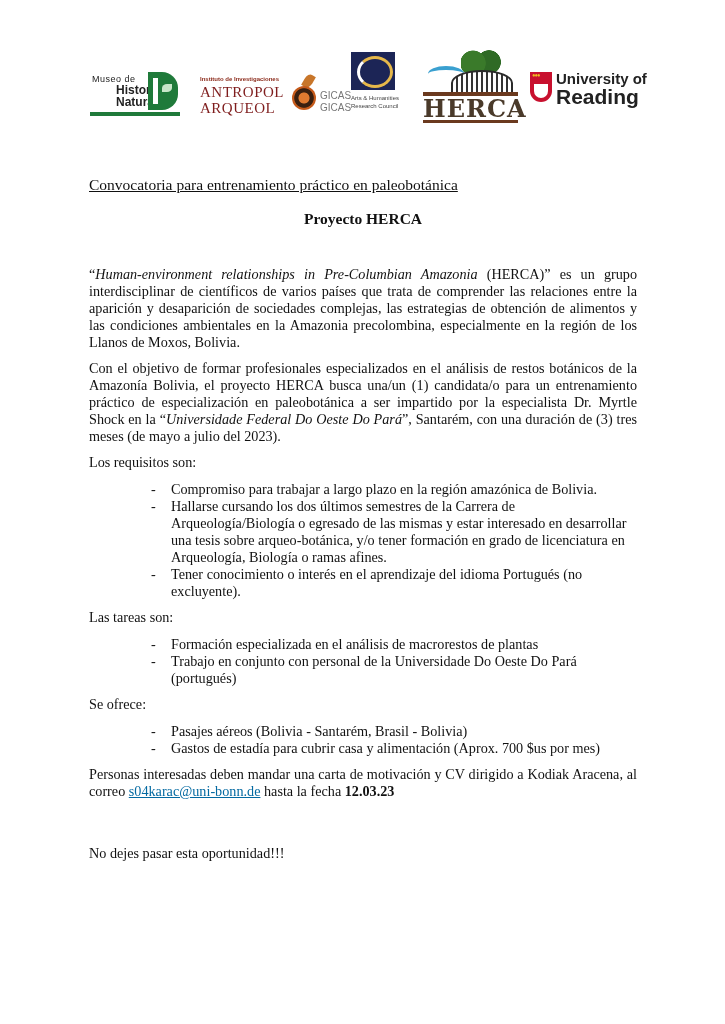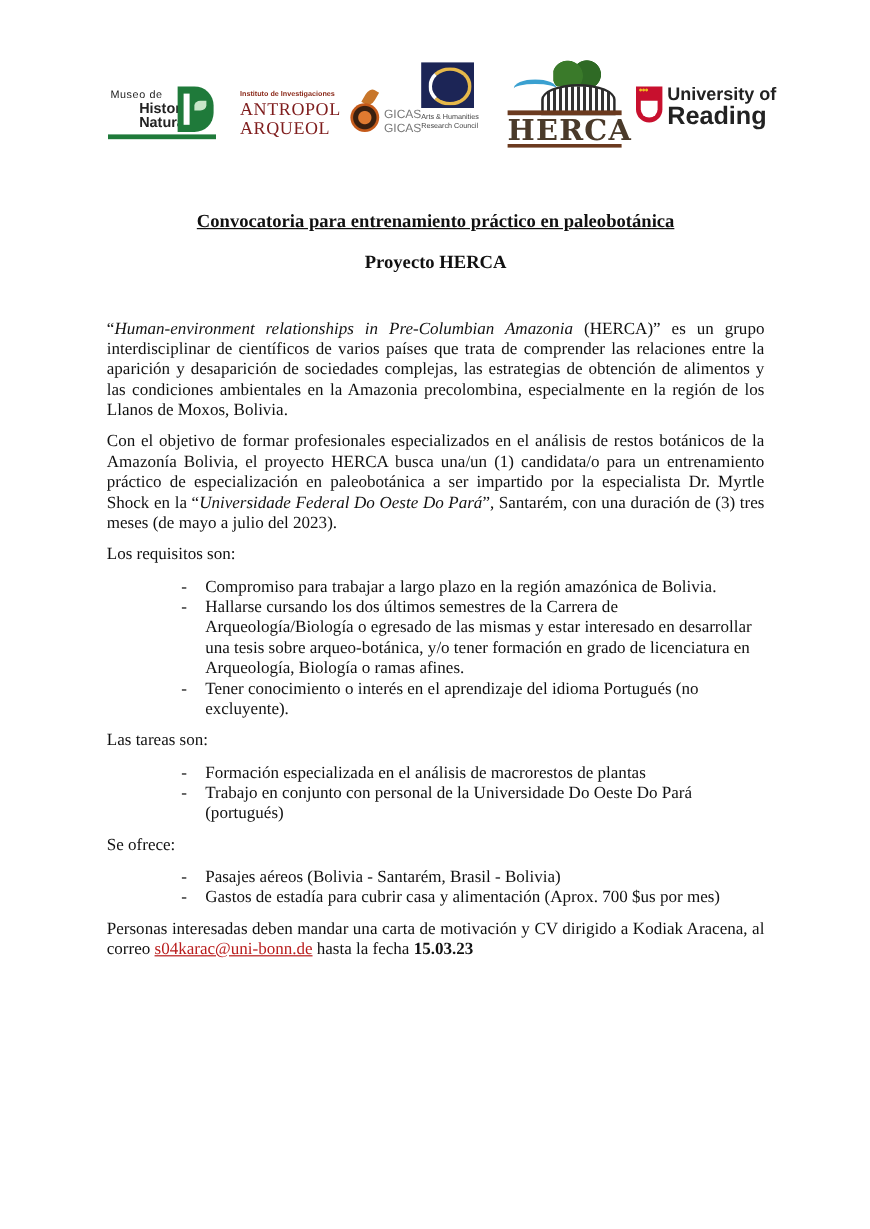--- a/index.html
+++ b/index.html
@@ -40,31 +40,31 @@
   .herca .band2 { position:absolute; left:0; top:70px; width:95px; height:3px; background:#6b3a1f; }
   
   .reading { left: 440px; top: 20px; width: 112px; height: 46px; }
   .reading .shield { position:absolute; left:0; top:2px; width:22px; height:30px; background:#c8102e; border-radius: 0 0 11px 11px; }
   .reading .shield:before { content:""; position:absolute; left:4px; top:12px; width:14px; height:14px; background:#fff; border-radius:0 0 7px 7px; }
   .reading .shield:after { content:"\2022\2022\2022"; position:absolute; left:2px; top:-2px; font-size:10px; color:#f0c020; letter-spacing:-1px; }
   .reading .u1 { position:absolute; left:26px; top:0; font-family:"Liberation Sans", sans-serif; font-size:15px; font-weight:bold; color:#222; white-space:nowrap; }
   .reading .u2 { position:absolute; left:26px; top:15px; font-family:"Liberation Sans", sans-serif; font-size:21px; font-weight:bold; color:#222; }
 
   .doc { position: absolute; left: 89px; top: 176px; width: 548px; font-size: 14.2px; line-height: 17px; }
-  h1 { margin: 0; font-size: 15.5px; font-weight: bold; text-align: center; text-decoration: underline; line-height: 18px; }
+  h1 { margin: 0; font-size: 15.5px; font-weight: normal; text-align: left; text-decoration: underline; line-height: 18px; }
   h2 { margin: 16px 0 0; font-size: 15.5px; font-weight: bold; text-align: center; line-height: 18px; }
   p { margin: 0; text-align: justify; }
   .p1 { margin-top: 38px; }
   .p2 { margin-top: 9px; }
   .lbl { margin-top: 9px; }
   ul { list-style: none; margin: 10px 0 0; padding: 0 0 0 62px; }
   ul li { position: relative; padding-left: 20px; }
   ul li .dash { position: absolute; left: 0; top: 0; }
   .closing { margin-top: 9px; }
-  a { color: #b91c1c; text-decoration: underline; }
+  a { color: #0369a1; text-decoration: underline; }
   .final { margin-top: 45px; }
 </style>
 </head>
 <body>
 
 <div class="logos">
   <div class="logo museo">
     <div class="txt">
       <div class="t1">Museo de</div>
       <div class="t2">Historia</div>
@@ -130,15 +130,16 @@
     <li><span class="dash">-</span><span>Formación especializada en el análisis de macrorestos de plantas</span></li>
     <li><span class="dash">-</span><span>Trabajo en conjunto con personal de la Universidade Do Oeste Do Pará (portugués)</span></li>
   </ul>
 
   <p class="lbl">Se ofrece:</p>
   <ul>
     <li><span class="dash">-</span><span>Pasajes aéreos (Bolivia - Santarém, Brasil - Bolivia)</span></li>
     <li><span class="dash">-</span><span>Gastos de estadía para cubrir casa y alimentación (Aprox. 700 $us por mes)</span></li>
   </ul>
 
-  <p class="closing"><span>Personas interesadas deben mandar una carta de motivación y CV dirigido a Kodiak Aracena, al correo </span><a>s04karac@uni-bonn.de</a><span> hasta la fecha </span><b>15.03.23</b></p>
+  <p class="closing"><span>Personas interesadas deben mandar una carta de motivación y CV dirigido a Kodiak Aracena, al correo </span><a>s04karac@uni-bonn.de</a><span> hasta la fecha </span><b>12.03.23</b></p>
 
+  <p class="final">No dejes pasar esta oportunidad!!!</p>
 </div>
 
 </body></html>

